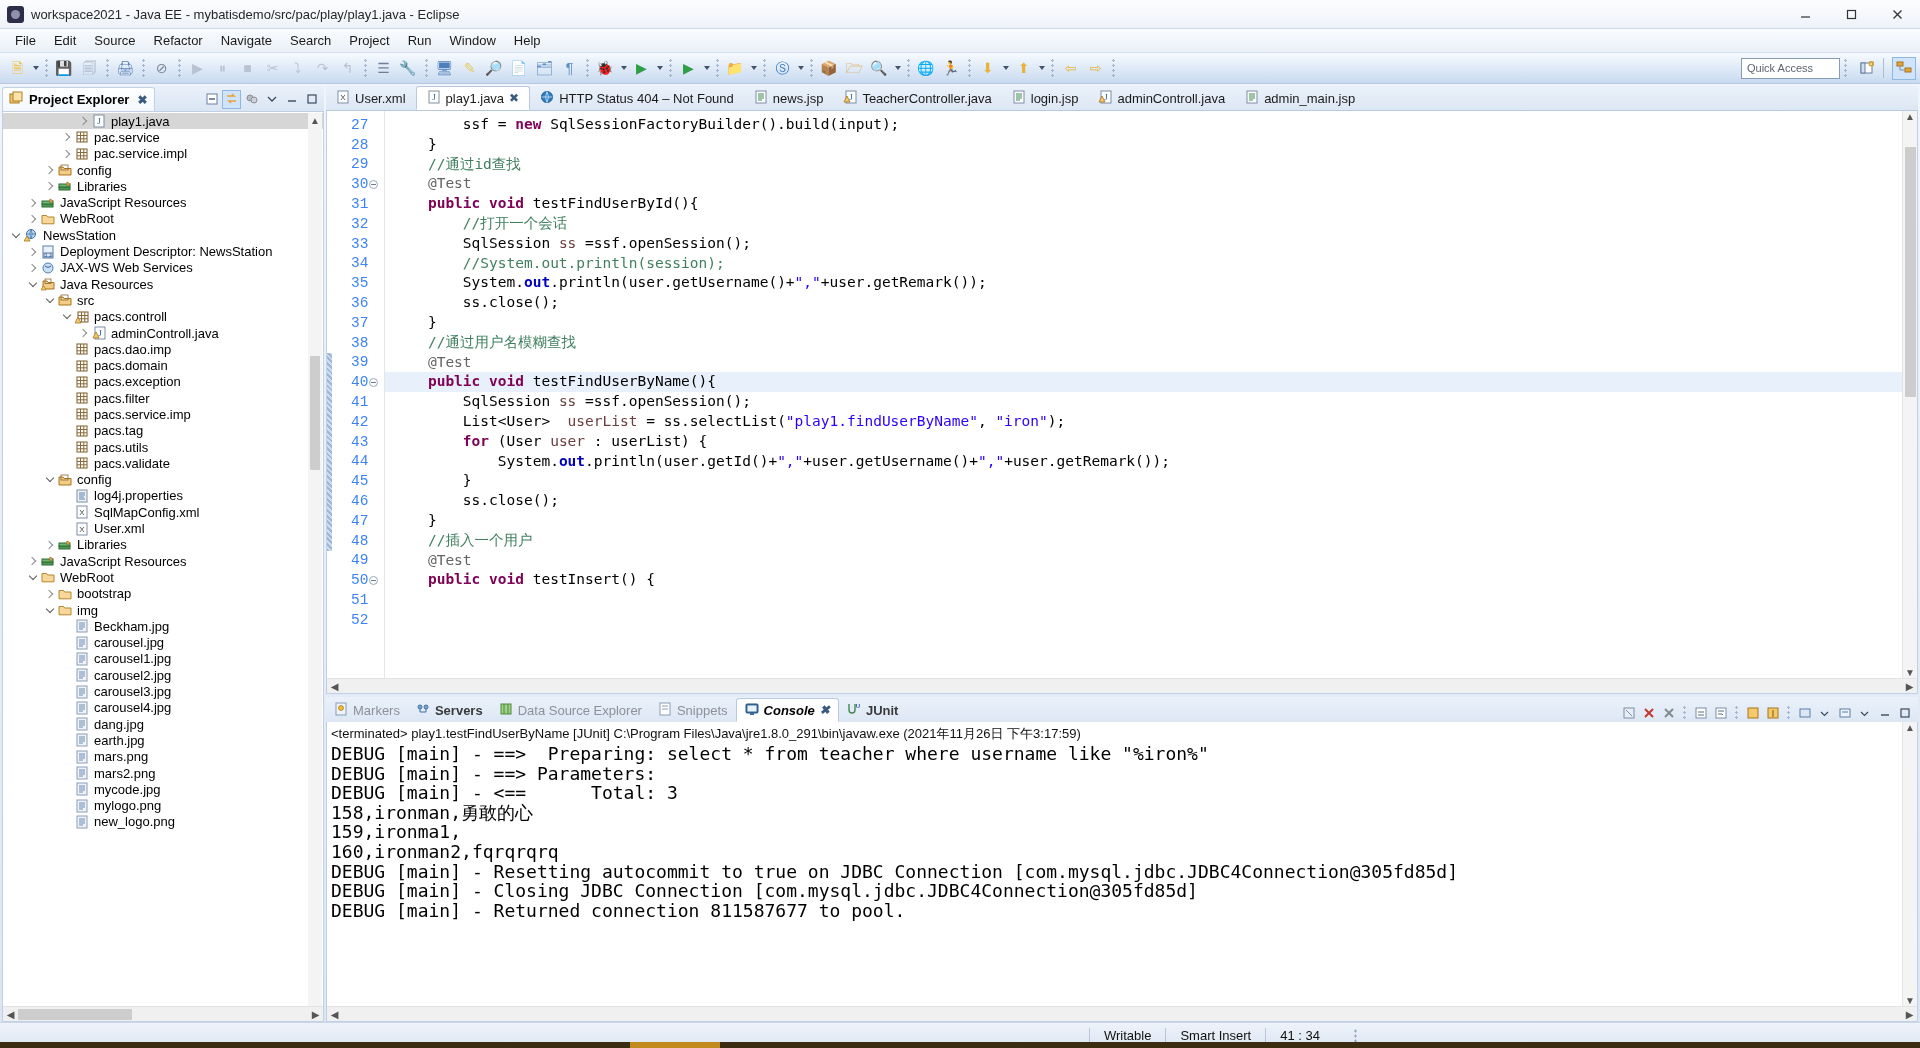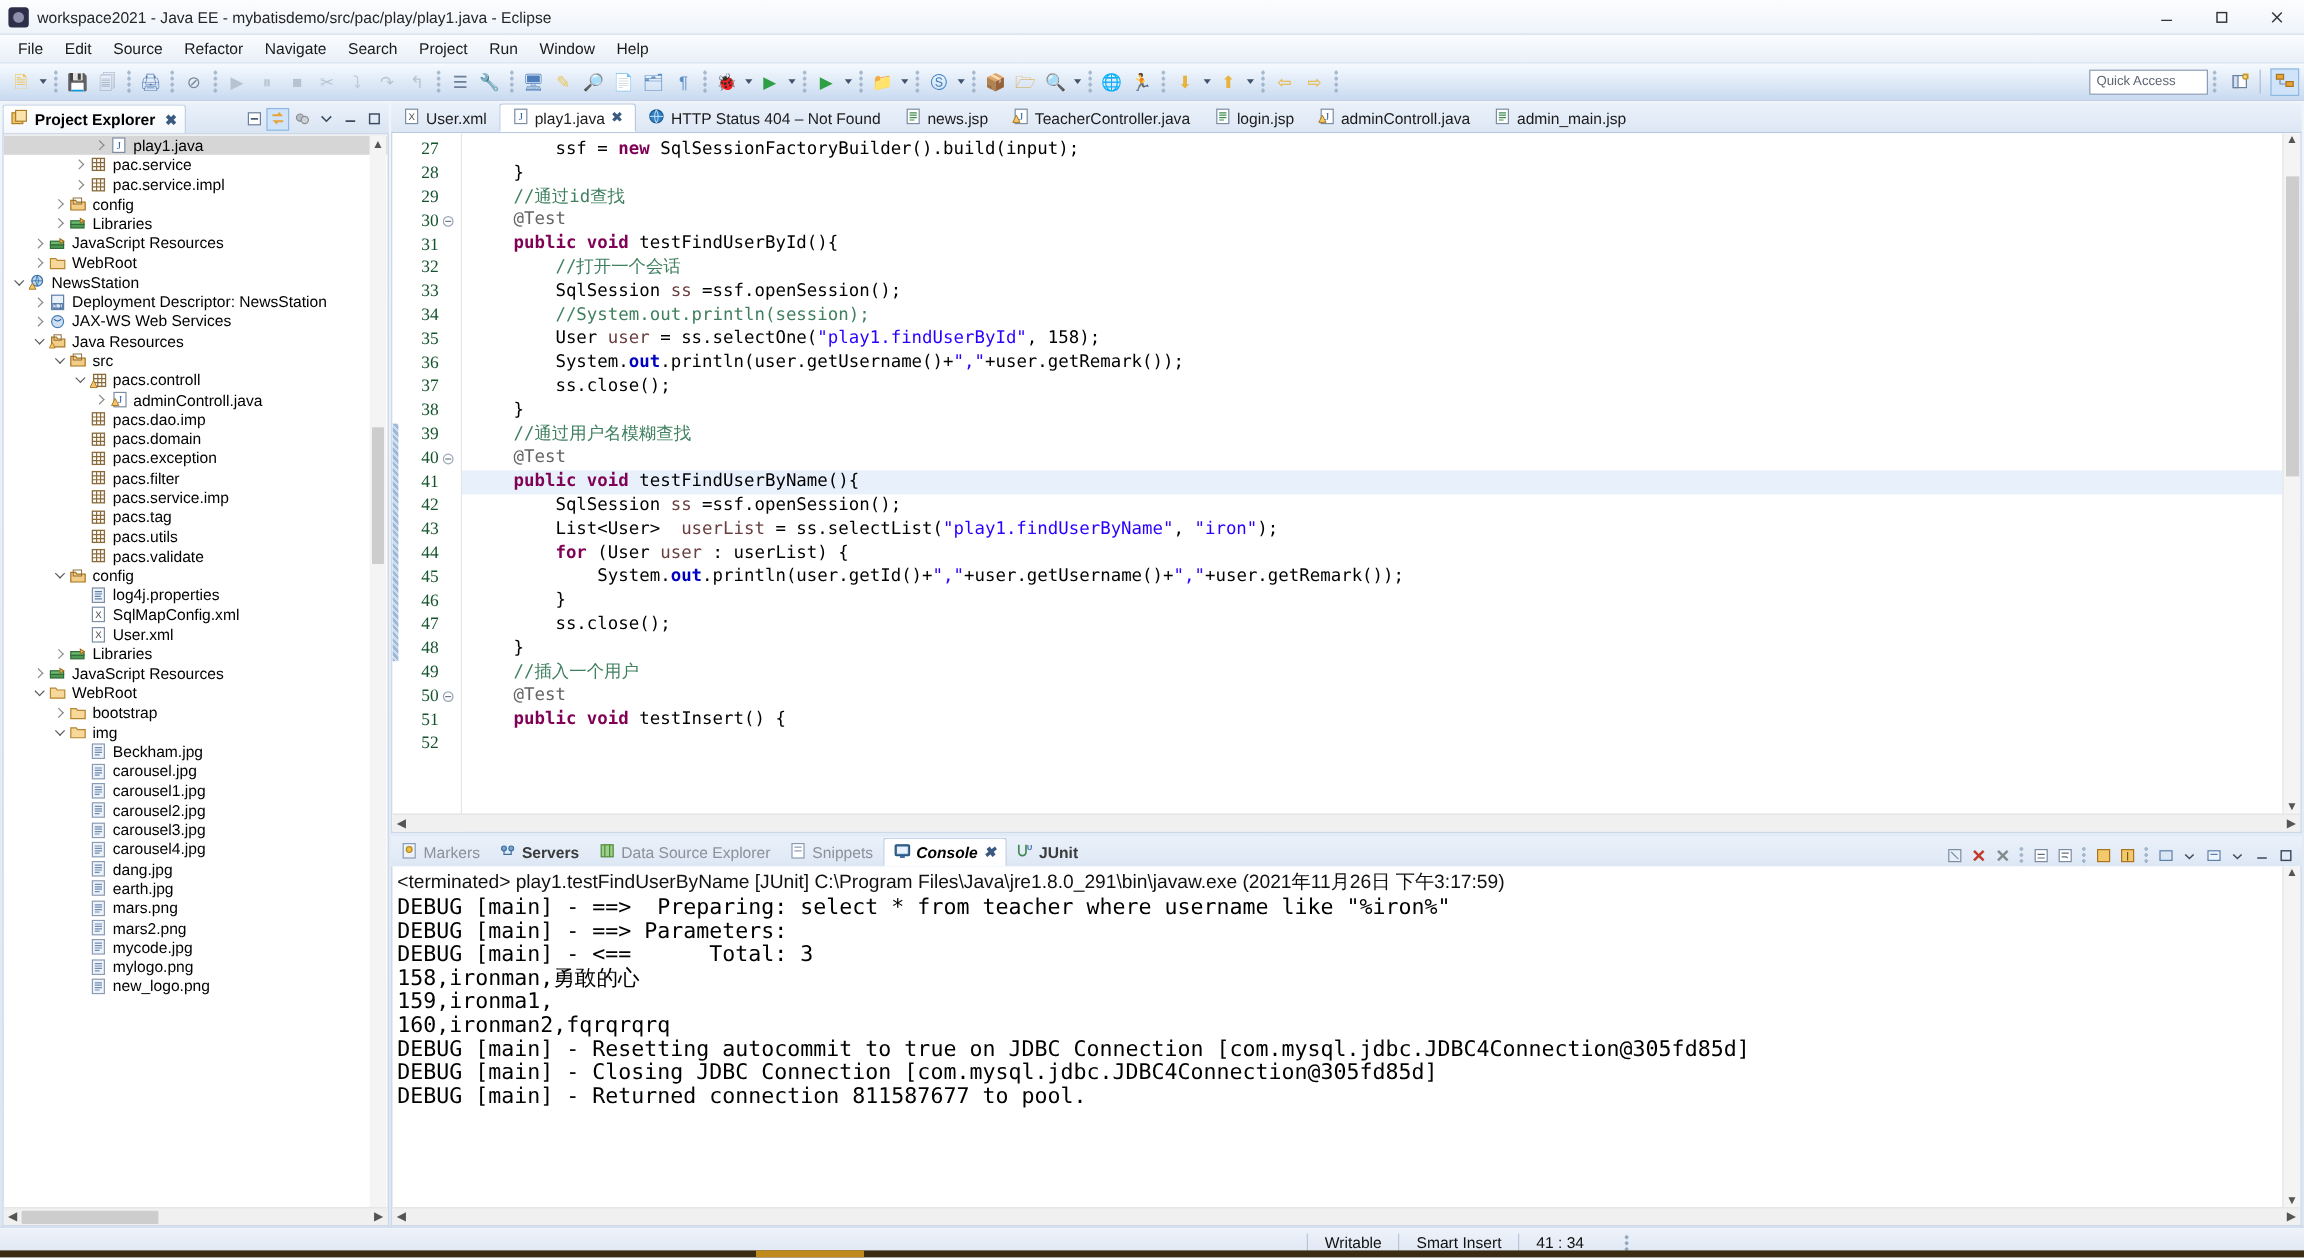--- a/index.html
+++ b/index.html
@@ -324,23 +324,23 @@
   .gutter {
     width: 58px;
     flex: none;
     background: #fff;
     border-right: 1px solid #e6e6e6;
     position: relative;
     padding-top: 4px;
   }
   .gl {
     height: 19.8px;
-    font-family: Liberation Serif, serif;
+    font-family: Liberation Mono, monospace;
     font-size: 14.5px;
-    color: #14532d;
+    color: #3b82f6;
     display: flex;
     align-items: center;
     justify-content: flex-start;
     padding-left: 24px;
     position: relative;
   }
   .fold {
     position: absolute; right: 6px;
     width: 9px; height: 9px;
     border: 1px solid #9aa7b8;
@@ -430,21 +430,21 @@
   .console-body {
     flex: 1;
     background: #fff;
     border: 1px solid #c2d0e3;
     border-top: none;
     position: relative;
     overflow: hidden;
     min-height: 0;
   }
   .console-head {
-    font-size: 16px;
+    font-size: 13px;
     color: #111;
     padding: 3px 4px 1px 4px;
     white-space: nowrap;
     font-family: "Liberation Sans", sans-serif;
   }
   .console-line {
     font-family: "DejaVu Sans Mono", monospace;
     font-size: 18px;
     line-height: 19.6px;
     white-space: pre;
@@ -1443,21 +1443,20 @@
             </div>
           <div class="codearea" id="codearea">
               <div class="cl">        ssf = <span class="kw">new</span> SqlSessionFactoryBuilder().build(input);</div>
               <div class="cl">    }</div>
               <div class="cl">    <span class="cm">//通过id查找</span></div>
               <div class="cl">    <span class="an">@Test</span></div>
               <div class="cl">    <span class="kw">public</span> <span class="kw">void</span> testFindUserById(){</div>
               <div class="cl">        <span class="cm">//打开一个会话</span></div>
               <div class="cl">        SqlSession <span class="lv">ss</span> =ssf.openSession();</div>
               <div class="cl">        <span class="cm">//System.out.println(session);</span></div>
-              <div class="cl">        User <span class="lv">user</span> = ss.selectOne(<span class="st">"play1.findUserById"</span>, 158);</div>
               <div class="cl">        System.<span class="fld">out</span>.println(user.getUsername()+<span class="st">","</span>+user.getRemark());</div>
               <div class="cl">        ss.close();</div>
               <div class="cl">    }</div>
               <div class="cl">    <span class="cm">//通过用户名模糊查找</span></div>
               <div class="cl">    <span class="an">@Test</span></div>
               <div class="cl hl">    <span class="kw">public</span> <span class="kw">void</span> testFindUserByName(){</div>
               <div class="cl">        SqlSession <span class="lv">ss</span> =ssf.openSession();</div>
               <div class="cl">        List&lt;User&gt;  <span class="lv">userList</span> = ss.selectList(<span class="st">"play1.findUserByName"</span>, <span class="st">"iron"</span>);</div>
               <div class="cl">        <span class="kw">for</span> (User <span class="lv">user</span> : userList) {</div>
               <div class="cl">            System.<span class="fld">out</span>.println(user.getId()+<span class="st">","</span>+user.getUsername()+<span class="st">","</span>+user.getRemark());</div>

